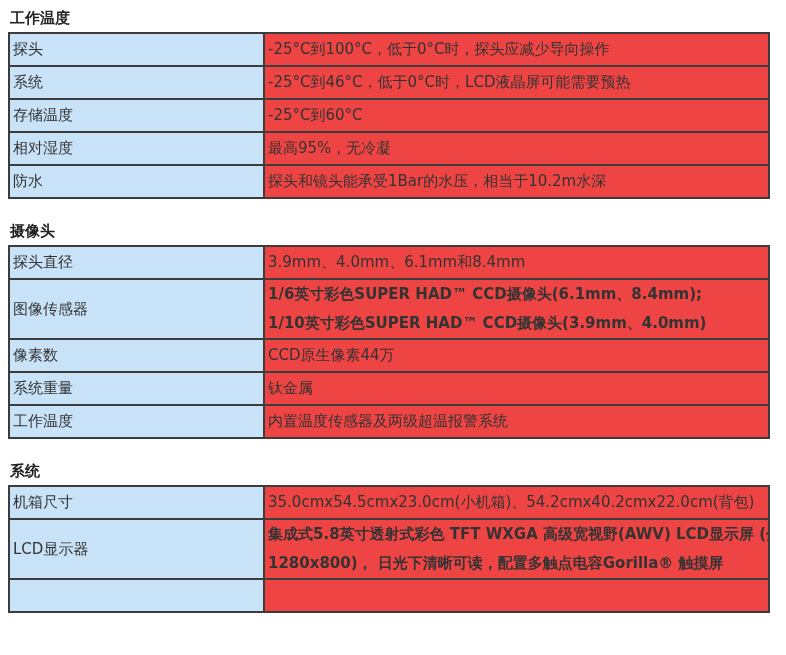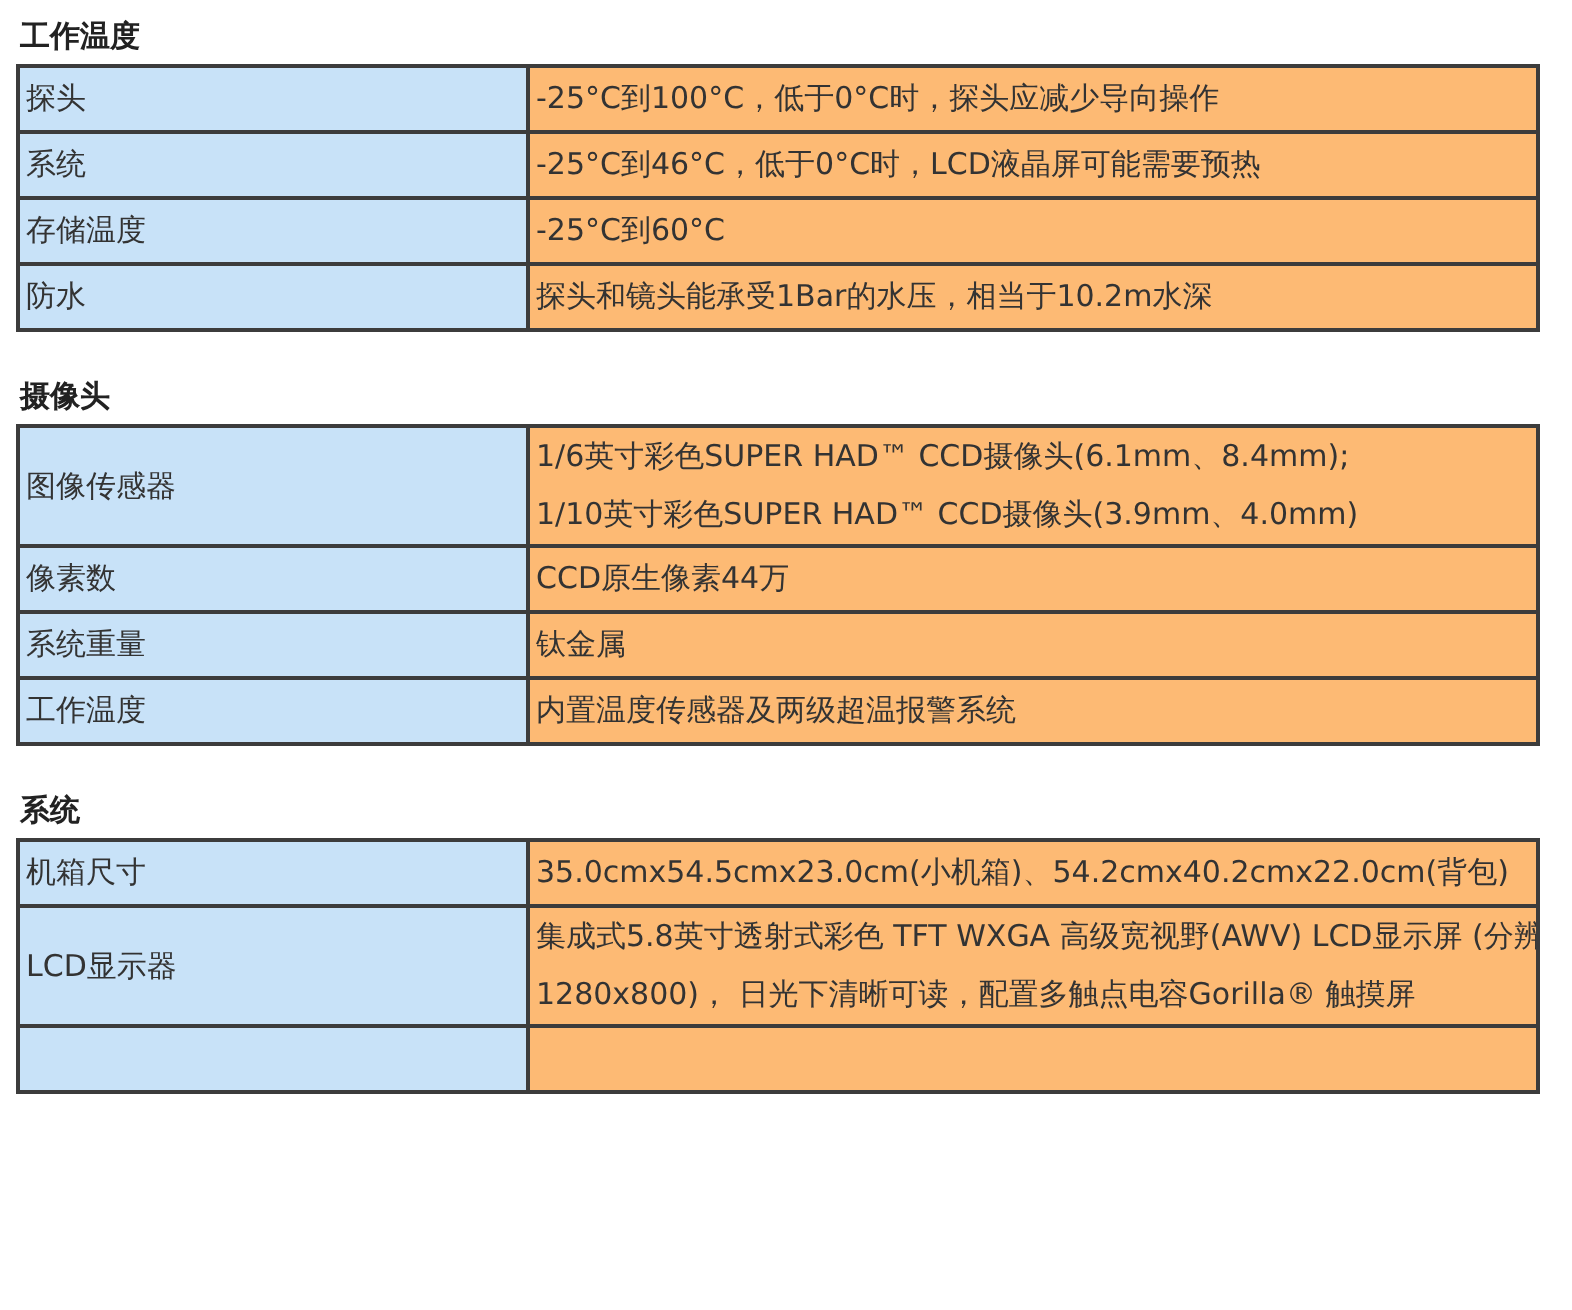--- a/index.html
+++ b/index.html
@@ -32,23 +32,23 @@
     font-size: 15px;
     padding: 0 4px 0 3px;
     height: 31px;
     overflow: hidden;
     white-space: nowrap;
   }
   td.label-cell {
     width: 246px;
     background: var(--label-bg, #c8e2f8);
   }
-  td.value-cell { background: #fdba74; }
+  td.value-cell { background: #ef4444; }
   tr.row-double td { height: 58px; }
-  .ln { line-height: 29px; }
+  .ln { line-height: 29px; font-weight: bold; }
 </style>
 </head>
 <body>
 
 <div class="wrap">
 
   <div class="section">
     <div class="section-title">工作温度</div>
     <table class="spec">
       <tbody>
@@ -58,31 +58,39 @@
         </tr>
         <tr>
           <td class="label-cell">系统</td>
           <td class="value-cell">-25°C到46°C，低于0°C时，LCD液晶屏可能需要预热</td>
         </tr>
         <tr>
           <td class="label-cell">存储温度</td>
           <td class="value-cell">-25°C到60°C</td>
         </tr>
         <tr>
+          <td class="label-cell">相对湿度</td>
+          <td class="value-cell">最高95%，无冷凝</td>
+        </tr>
+        <tr>
           <td class="label-cell">防水</td>
           <td class="value-cell">探头和镜头能承受1Bar的水压，相当于10.2m水深</td>
         </tr>
       </tbody>
     </table>
   </div>
 
   <div class="section">
     <div class="section-title">摄像头</div>
     <table class="spec">
       <tbody>
+        <tr>
+          <td class="label-cell">探头直径</td>
+          <td class="value-cell">3.9mm、4.0mm、6.1mm和8.4mm</td>
+        </tr>
         <tr class="row-double">
           <td class="label-cell">图像传感器</td>
           <td class="value-cell">
             <div class="ln">1/6英寸彩色SUPER HAD™ CCD摄像头(6.1mm、8.4mm);</div>
             <div class="ln">1/10英寸彩色SUPER HAD™ CCD摄像头(3.9mm、4.0mm)</div>
           </td>
         </tr>
         <tr>
           <td class="label-cell">像素数</td>
           <td class="value-cell">CCD原生像素44万</td>

